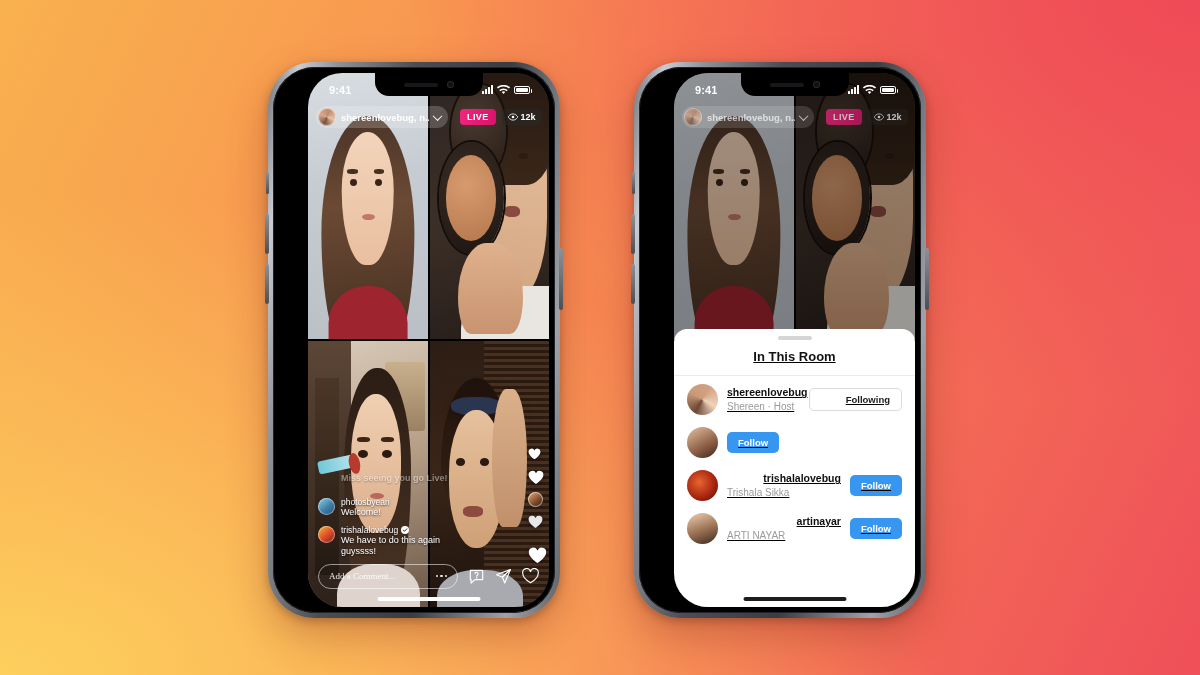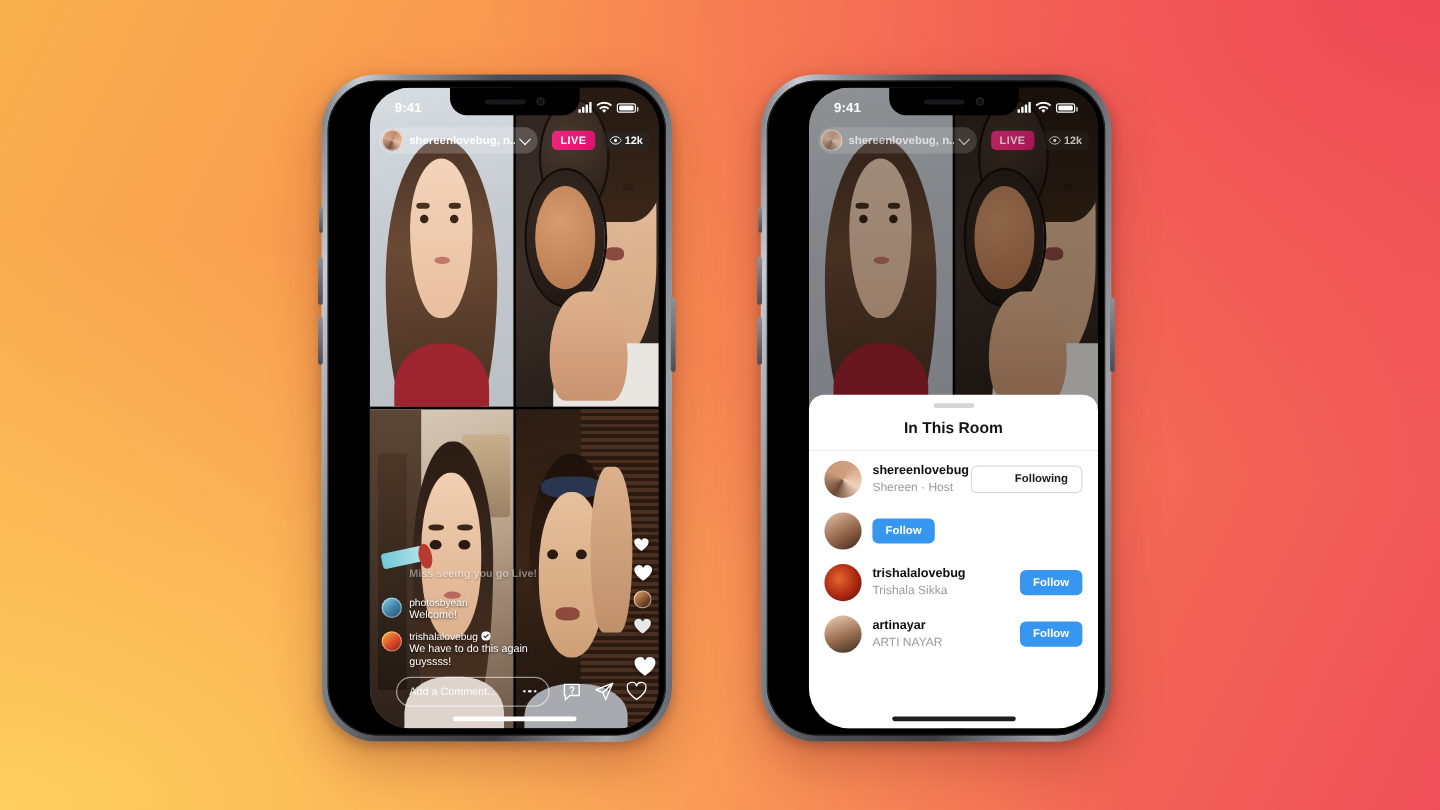--- a/index.html
+++ b/index.html
@@ -225,22 +225,22 @@
   .hearts { position: absolute; right: 6px; bottom: 46px; z-index: 26;
     display: flex; flex-direction: column; align-items: center; gap: 8px; }
   .hearts .hv { width: 15px; height: 14px; position: relative; }
   .hearts .hv svg { display:block; filter: drop-shadow(0 1px 2px rgba(0,0,0,.45)); }
   .hearts .mini { width: 15px; height: 15px; border-radius: 50%;
     background: linear-gradient(140deg,#f0b07a,#7b4a2c 60%,#2d1a10);
     box-shadow: inset 0 0 0 1px rgba(255,255,255,.5); }
 
   
   .cmt-bar {
-    position: absolute; left: 12px; right: 0; bottom: 14px; height: 34px; z-index: 28;
-    display: flex; align-items: center; gap: 10px; padding: 0 10px;
+    position: absolute; left: 0; right: 0; bottom: 14px; height: 34px; z-index: 28;
+    display: flex; align-items: center; gap: 10px; padding: 0 10px; font-family: Liberation Serif, serif;
   }
   .cmt-input {
     flex: 1; height: 25px; border-radius: 14px;
     border: 1px solid rgba(255,255,255,.55);
     display: flex; align-items: center; justify-content: space-between;
     padding: 0 10px; cursor: text;
   }
   .cmt-input span { color: rgba(255,255,255,.9); font-size: 9px; }
   .dots { display: flex; gap: 2px; }
   .dots i { width: 2.4px; height: 2.4px; border-radius: 50%; background: rgba(255,255,255,.9); }
@@ -248,35 +248,35 @@
   .bar-ic svg { display: block; }
 
   .home-ind { position: absolute; bottom: 6px; left: 50%; transform: translateX(-50%);
     width: 103px; height: 4px; border-radius: 3px; background: #fff; z-index: 50; }
 
   
   .dim { position: absolute; inset: 0; background: rgba(0,0,0,.34); z-index: 20; }
   .sheet {
     position: absolute; left: 0; right: 0; bottom: 0; height: 278px; z-index: 32;
     background: #fff; border-radius: 13px 13px 0 0;
-    display: flex; flex-direction: column;
+    display: flex; flex-direction: column; text-decoration: underline;
   }
   .grabber { width: 34px; height: 4px; border-radius: 3px; background: #d5d5d5;
     margin: 7px auto 0; }
   .sheet-title { text-align: center; font-size: 13px; font-weight: bold; color: #131313;
     padding: 9px 0 11px; border-bottom: 1px solid #eceaea; }
   .people { flex: 1; padding: 2px 0; }
   .prow { display: flex; align-items: center; gap: 9px; padding: 6px 13px; }
   .pav { width: 31px; height: 31px; border-radius: 50%; flex: none; }
   .pav.p1 { background: conic-gradient(from 30deg,#d2a080,#f0d3bb,#6b4836,#c99a7a,#d2a080); }
   .pav.p2 { background: linear-gradient(150deg,#e6c3a6,#8d5f45 60%,#3b261c); }
   .pav.p3 { background: radial-gradient(circle at 40% 40%,#e8652e,#a3220f 60%,#4b1307); }
   .pav.p4 { background: linear-gradient(160deg,#f0d0b6,#9a6f52 55%,#3a2a1f); }
   .pinfo { flex: 1; min-width: 0; }
-  .puser { font-size: 10.5px; font-weight: bold; color: #0f0f0f; line-height: 1.25; }
+  .puser { font-size: 10.5px; font-weight: bold; color: #0f0f0f; line-height: 1.25; text-align: right; }
   .pname { font-size: 10px; color: #9a9a9a; line-height: 1.3; }
   .btn { font-size: 9.5px; font-weight: bold; border-radius: 5px;
     padding: 5px 11px; cursor: pointer; white-space: nowrap; }
   .btn.follow { background: #3797f0; color: #fff; }
   .btn.following { background: #fff; color: #1a1a1a; border: 1px solid #dbdbdb; padding-left: 36px; }
   .sheet-foot { display: flex; align-items: center; gap: 11px; padding: 9px 13px 4px;
     border-top: 1px solid #efeded; }
   .foot-ic { width: 31px; height: 31px; border-radius: 50%; border: 1px solid #e4e2e2;
     display: flex; align-items: center; justify-content: center; flex: none; }
   .foot-label { font-size: 11px; color: #131313; font-weight: bold; }

